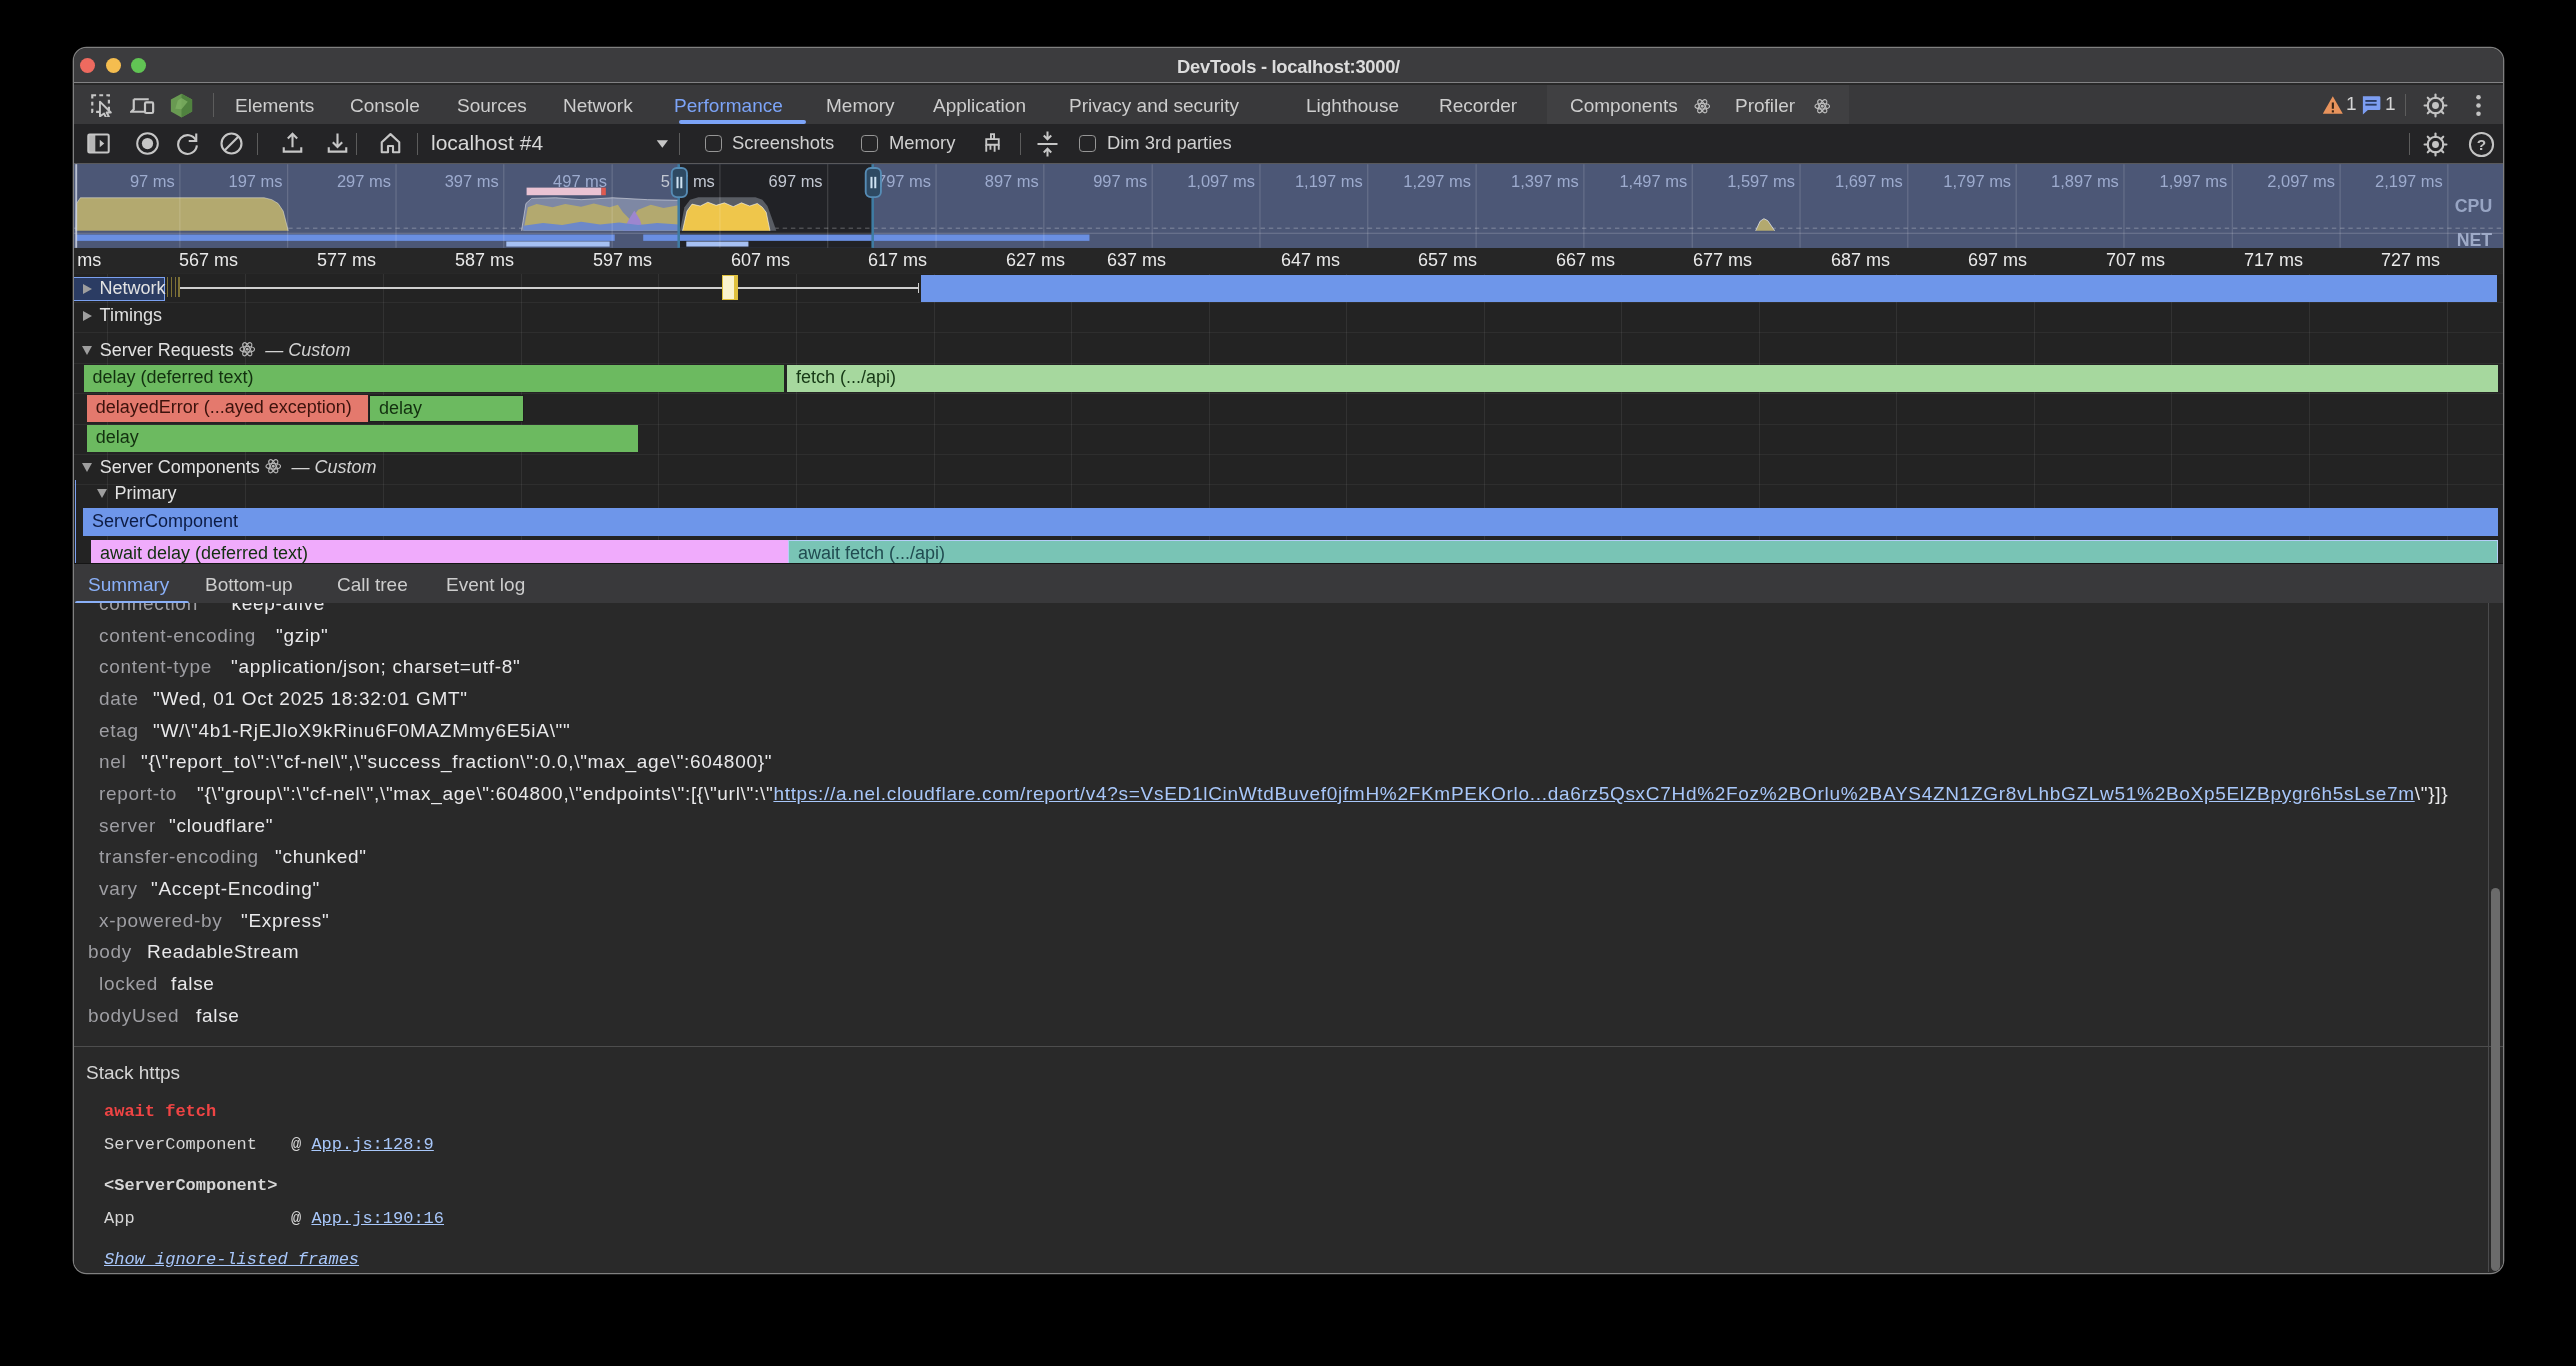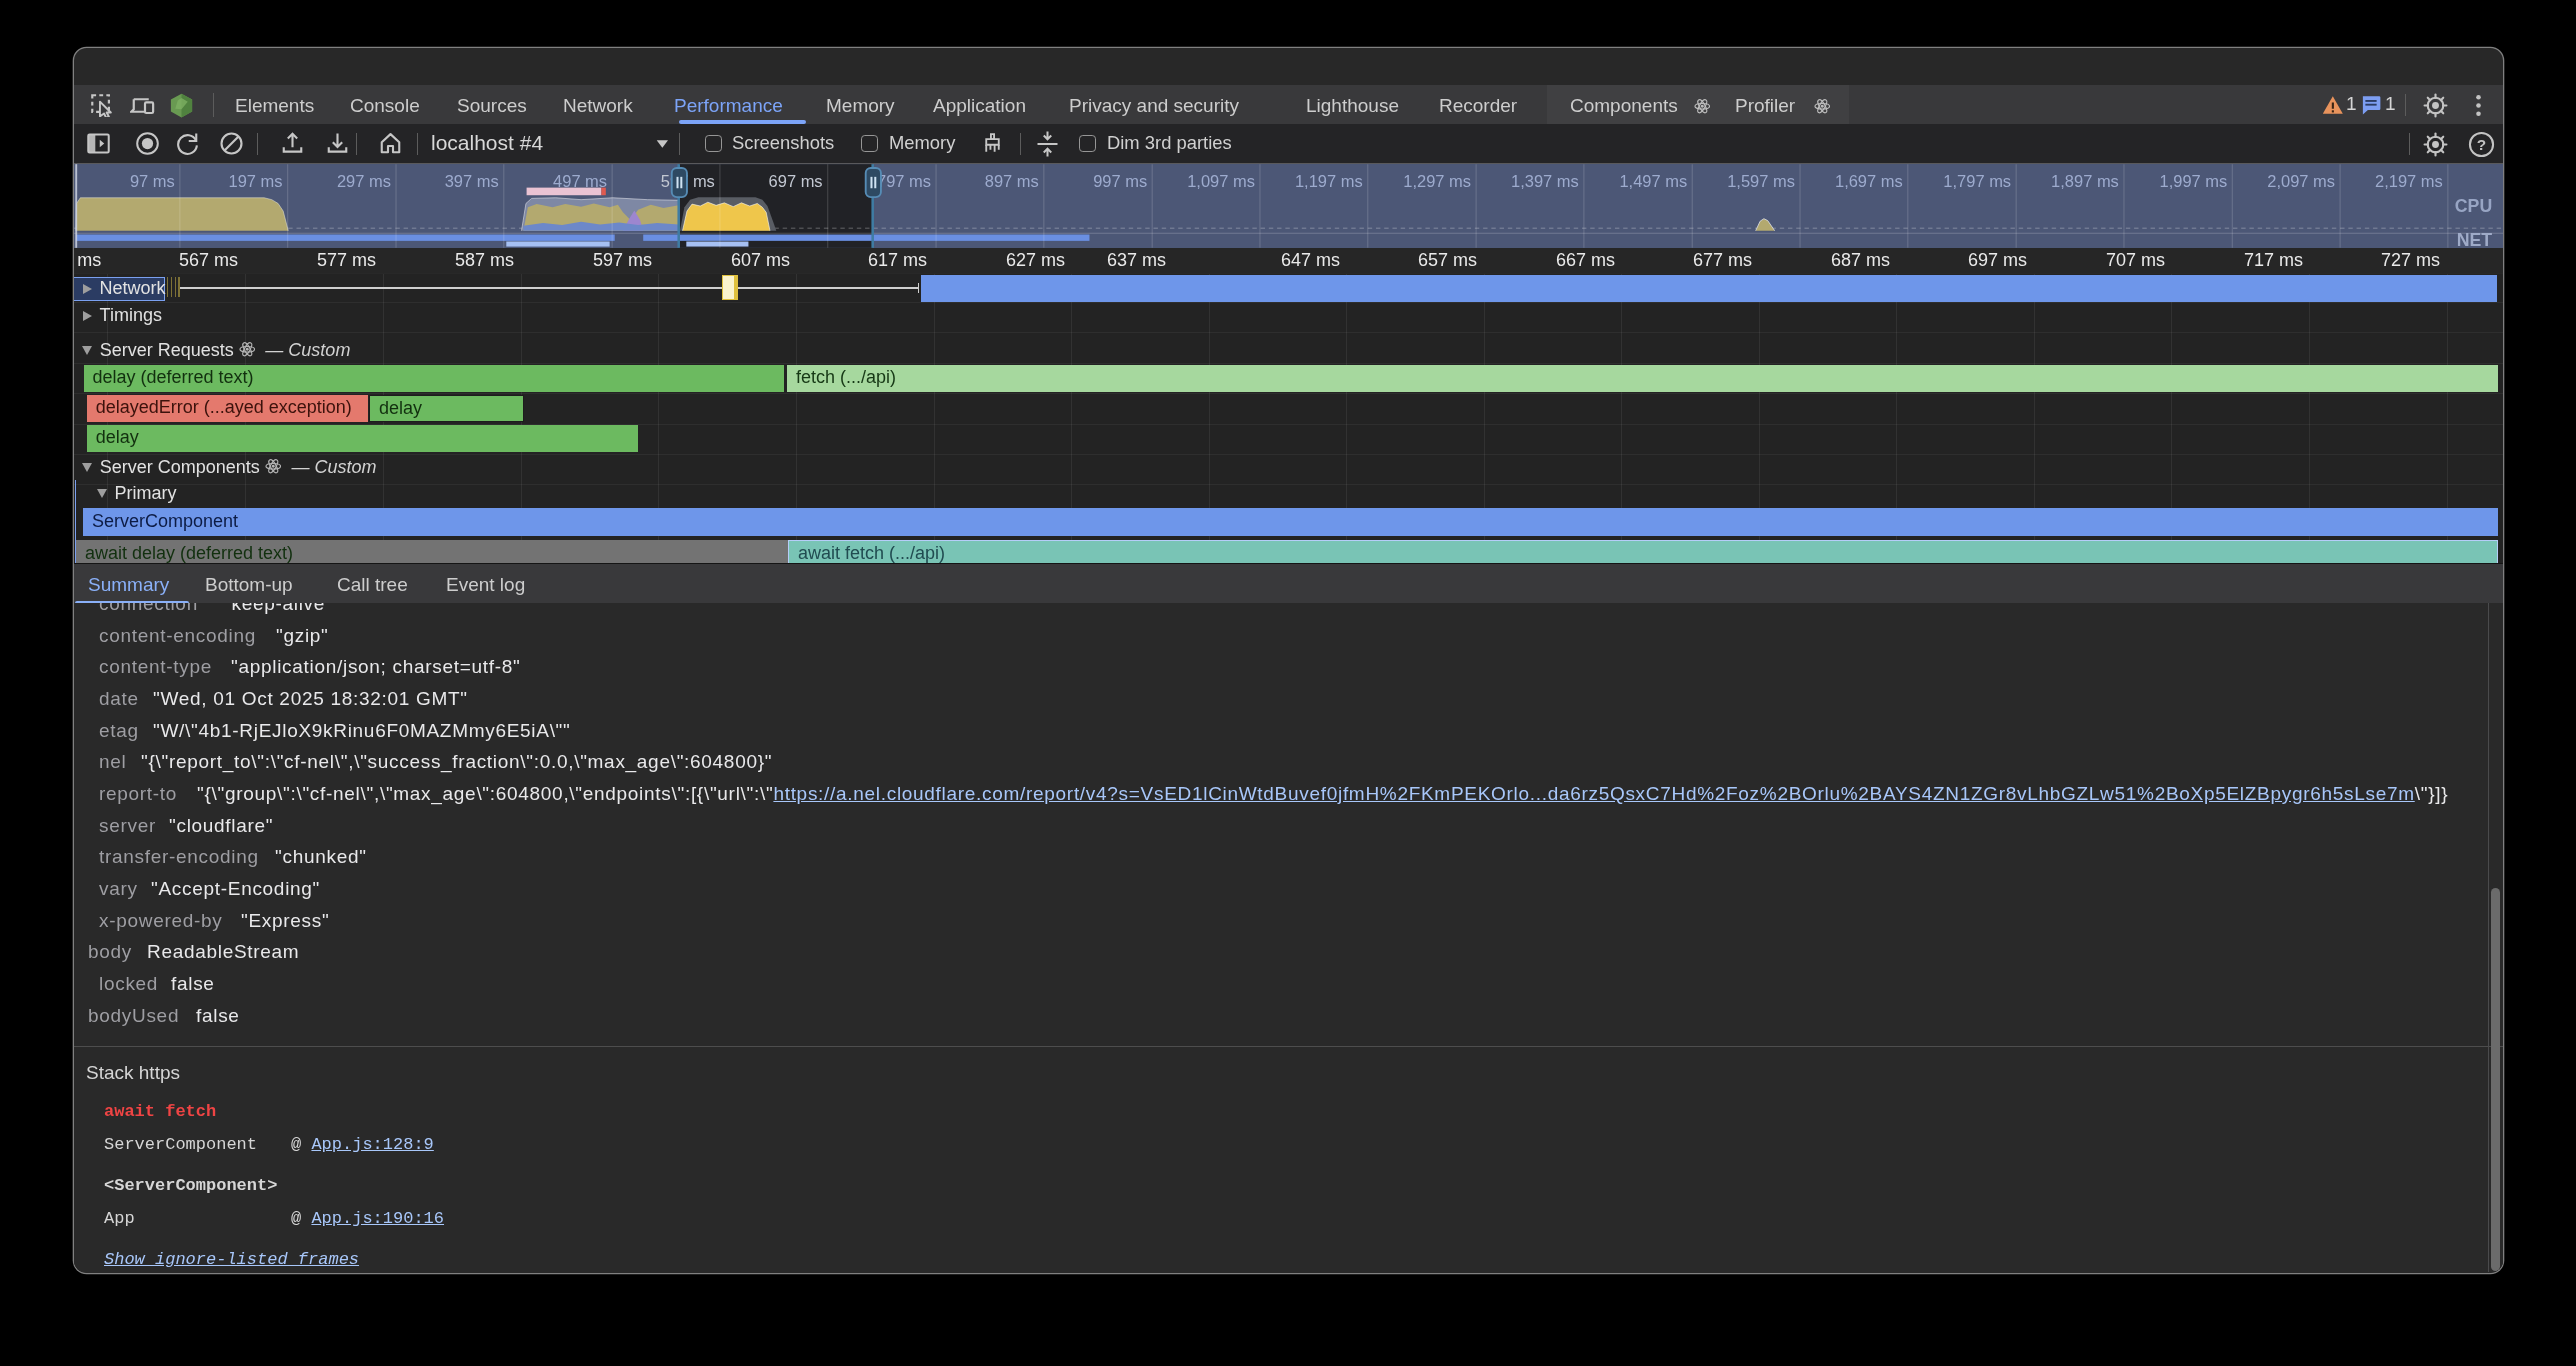--- a/index.html
+++ b/index.html
@@ -43,20 +43,26 @@
   .v { color:#e9e9eb; letter-spacing:0.7px; }
   .link { color:#a8c7fa; text-decoration:underline; }
   
   #stack { position:absolute; left:0; top:998px; width:100%; height:227px; background:#292929; border-top:1.3px solid #4d4d4d; }
   .mono { font-family:"Liberation Mono", monospace; }
 </style>
 </head>
 <body>
 <div id="win">
 
+  <div id="titlebar">
+    <div class="tl" style="left:6.3px; background:#ee6a5f;"></div>
+    <div class="tl" style="left:32px; background:#f5bd4f;"></div>
+    <div class="tl" style="left:57px; background:#61c454;"></div>
+    <div id="title">DevTools - localhost:3000/</div>
+  </div>
 
   <div id="tabbar">
     <div class="abs" style="left:1473px; top:0px; width:302px; height:39px; background:#404042;"></div>
 
     <svg class="abs" style="left:17px; top:9px;" width="23" height="23" viewBox="0 0 36 36">
       <rect x="2" y="2" width="26" height="26" fill="none" stroke="#c6c6c6" stroke-width="3.4" stroke-dasharray="6 5"></rect>
       <path d="M14 12 L31 29 L24.5 29 L28 35.5 L23.5 37 L20.5 30.5 L14 35 Z" fill="#39393b" stroke="#c6c6c6" stroke-width="3" stroke-linejoin="round"></path>
     </svg>
     <svg class="abs" style="left:56px; top:9px;" width="25" height="23" viewBox="0 0 40 36">
       <path d="M6 8 L6 24 L2 28 L24 28" fill="none" stroke="#c6c6c6" stroke-width="3.5"></path>
@@ -391,21 +397,21 @@
           <g stroke="#b5b5b5" stroke-width="1.8" fill="none">
             <ellipse cx="13" cy="13" rx="11.5" ry="4.4" transform="rotate(60 13 13)"></ellipse>
             <ellipse cx="13" cy="13" rx="11.5" ry="4.4" transform="rotate(-60 13 13)"></ellipse>
             <ellipse cx="13" cy="13" rx="11.5" ry="4.4"></ellipse>
             <circle cx="13" cy="13" r="2.2" fill="#b5b5b5" stroke="none"></circle>
           </g>
         </svg>&nbsp; <span style="font-style:italic; color:#d2d2d2;">— Custom</span></div>
     <div class="tlabel" style="left:23px; top:206px; line-height:27px;"><span class="tri" style="border-top:9.5px solid #9e9e9e; border-left:5.7px solid transparent; border-right:5.7px solid transparent; margin-bottom:2.5px;"></span>Primary</div>
     <div class="abs" style="left:0.6px; top:206px; width:1.9px; height:84px; background:#7aa0f0;"></div>
     <div class="bar" style="left:9px; top:234px; width:2415px; height:28px; line-height:27px; background:#6e96ea; color:#0d1c45;">ServerComponent</div>
-    <div class="bar" style="left:2px; top:266px; width:836px; height:28px; line-height:27px; background:#737373; color:#12300f;">await delay (deferred text)</div>
+    <div class="bar" style="left:17px; top:266px; width:836px; height:28px; line-height:27px; background:#f0abfc; color:#12300f;">await delay (deferred text)</div>
     <div class="bar" style="left:714px; top:266px; width:1710px; height:28px; line-height:24px; background:#79c4b5; color:#214c51; border:1.9px solid #b6cdf8;">await fetch (.../api)</div>
   </div>
 
   <div id="btabs">
     <div class="btab" style="left:14px; color:#8ab0f8;">Summary</div>
     <div class="btab" style="left:131px;">Bottom-up</div>
     <div class="btab" style="left:263px;">Call tree</div>
     <div class="btab" style="left:372px;">Event log</div>
     <div class="abs" style="left:0.6px; top:37px; width:114px; height:3.8px; border-radius:2.5px; background:#8ab0f8;"></div>
   </div>

